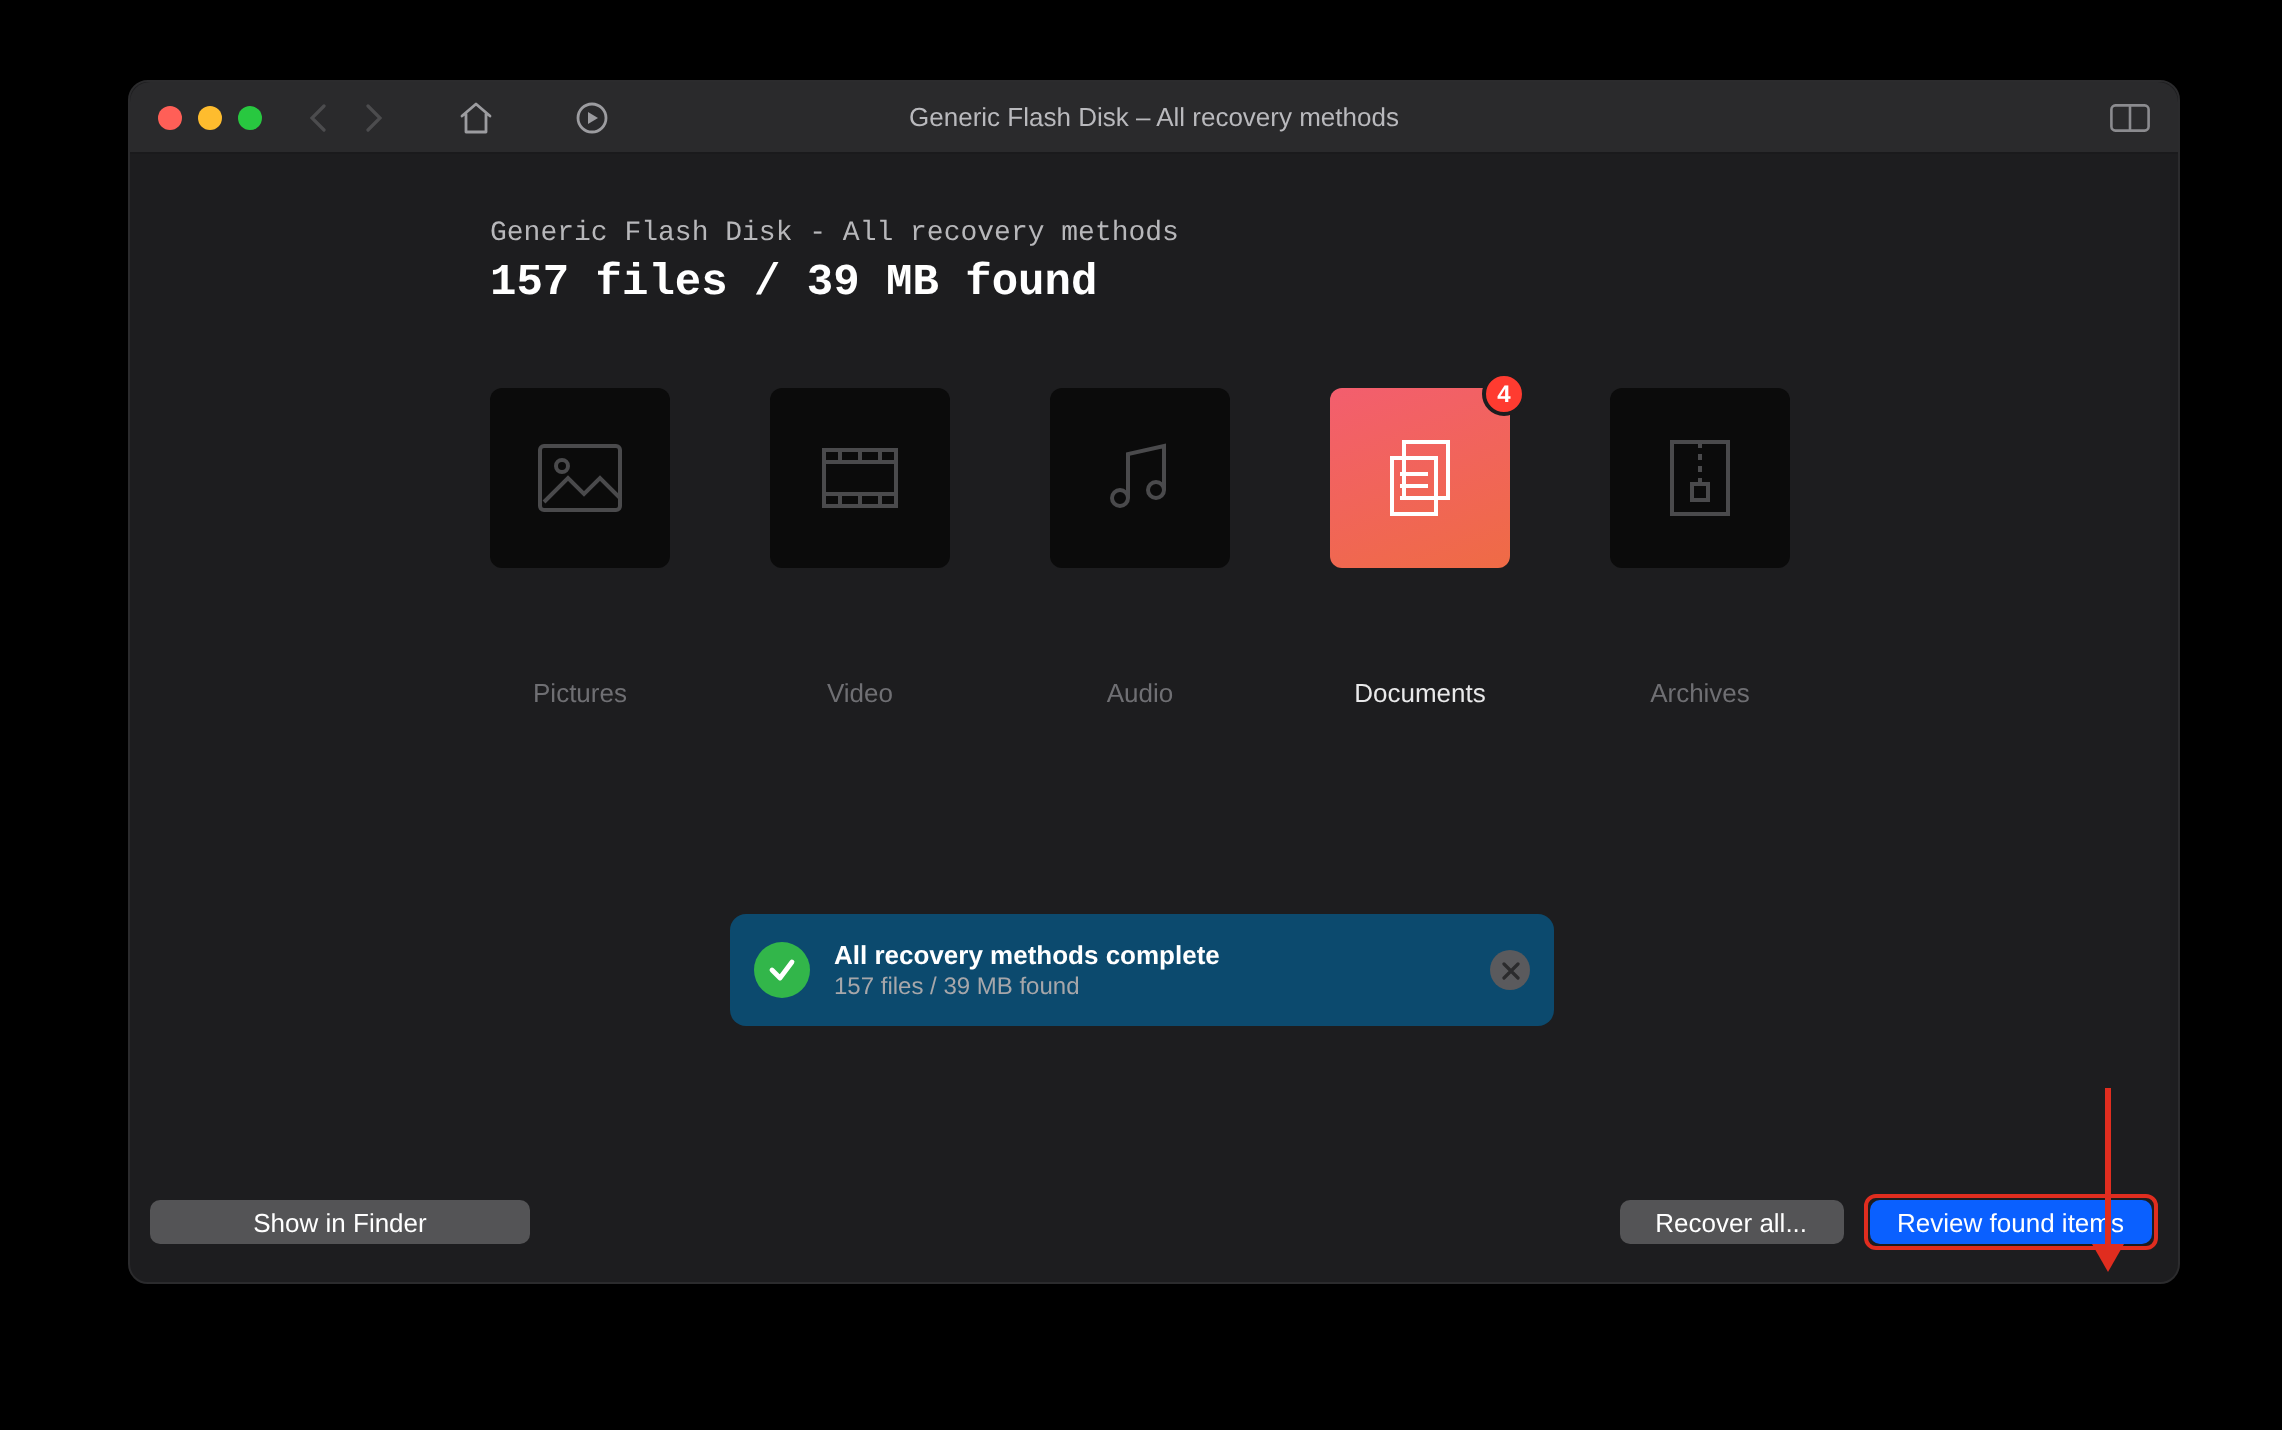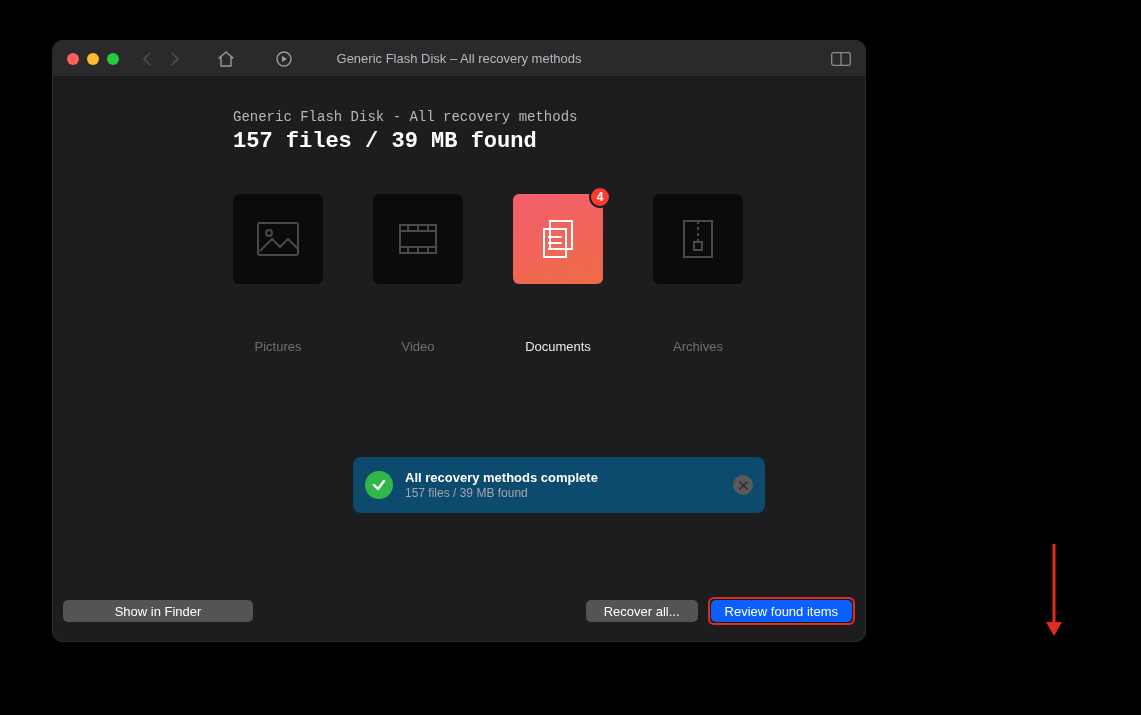--- a/index.html
+++ b/index.html
@@ -6,23 +6,23 @@
     body {
       background: #000;
       width: 1141px;
       height: 715px;
       font-family: -apple-system, BlinkMacSystemFont, "Segoe UI", Helvetica, Arial, sans-serif;
       position: relative;
       overflow: hidden;
     }
     .window {
       position: absolute;
-      left: 52px;
+      left: 64px;
       top: 40px;
-      width: 814px;
+      width: 1026px;
       height: 602px;
       background: #1d1d1f;
       border-radius: 10px;
       display: flex;
       flex-direction: column;
       box-shadow: 0 10px 30px rgba(0,0,0,.5);
       border: 1px solid #2b2b2d;
     }
     .titlebar {
       height: 36px;
@@ -237,20 +237,30 @@
             <line x1="22" y1="4" x2="22" y2="10" class="icon-stroke"></line>
             <line x1="32" y1="4" x2="32" y2="10" class="icon-stroke"></line>
             <line x1="12" y1="26" x2="12" y2="32" class="icon-stroke"></line>
             <line x1="22" y1="26" x2="22" y2="32" class="icon-stroke"></line>
             <line x1="32" y1="26" x2="32" y2="32" class="icon-stroke"></line>
           </svg>
         </div>
         <div class="cat-label">Video</div>
       </div>
 
+      <div class="cat">
+        <div class="tile">
+          <svg width="40" height="40" viewBox="0 0 40 40">
+            <path d="M14 30 V8 L32 4 V26" class="icon-stroke"></path>
+            <circle cx="10" cy="30" r="4" class="icon-stroke"></circle>
+            <circle cx="28" cy="26" r="4" class="icon-stroke"></circle>
+          </svg>
+        </div>
+        <div class="cat-label">Audio</div>
+      </div>
 
       <div class="cat active">
         <div class="tile active">
           <svg width="48" height="48" viewBox="0 0 48 48">
             <rect x="16" y="6" width="22" height="28" class="icon-stroke-w"></rect>
             <rect x="10" y="14" width="22" height="28" stroke="#fff" fill="rgba(255,255,255,0)" stroke-width="2"></rect>
             <line x1="14" y1="22" x2="28" y2="22" stroke="#fff" stroke-width="2"></line>
             <line x1="14" y1="28" x2="28" y2="28" stroke="#fff" stroke-width="2"></line>
             <line x1="14" y1="34" x2="28" y2="34" stroke="#fff" stroke-width="2"></line>
           </svg>

